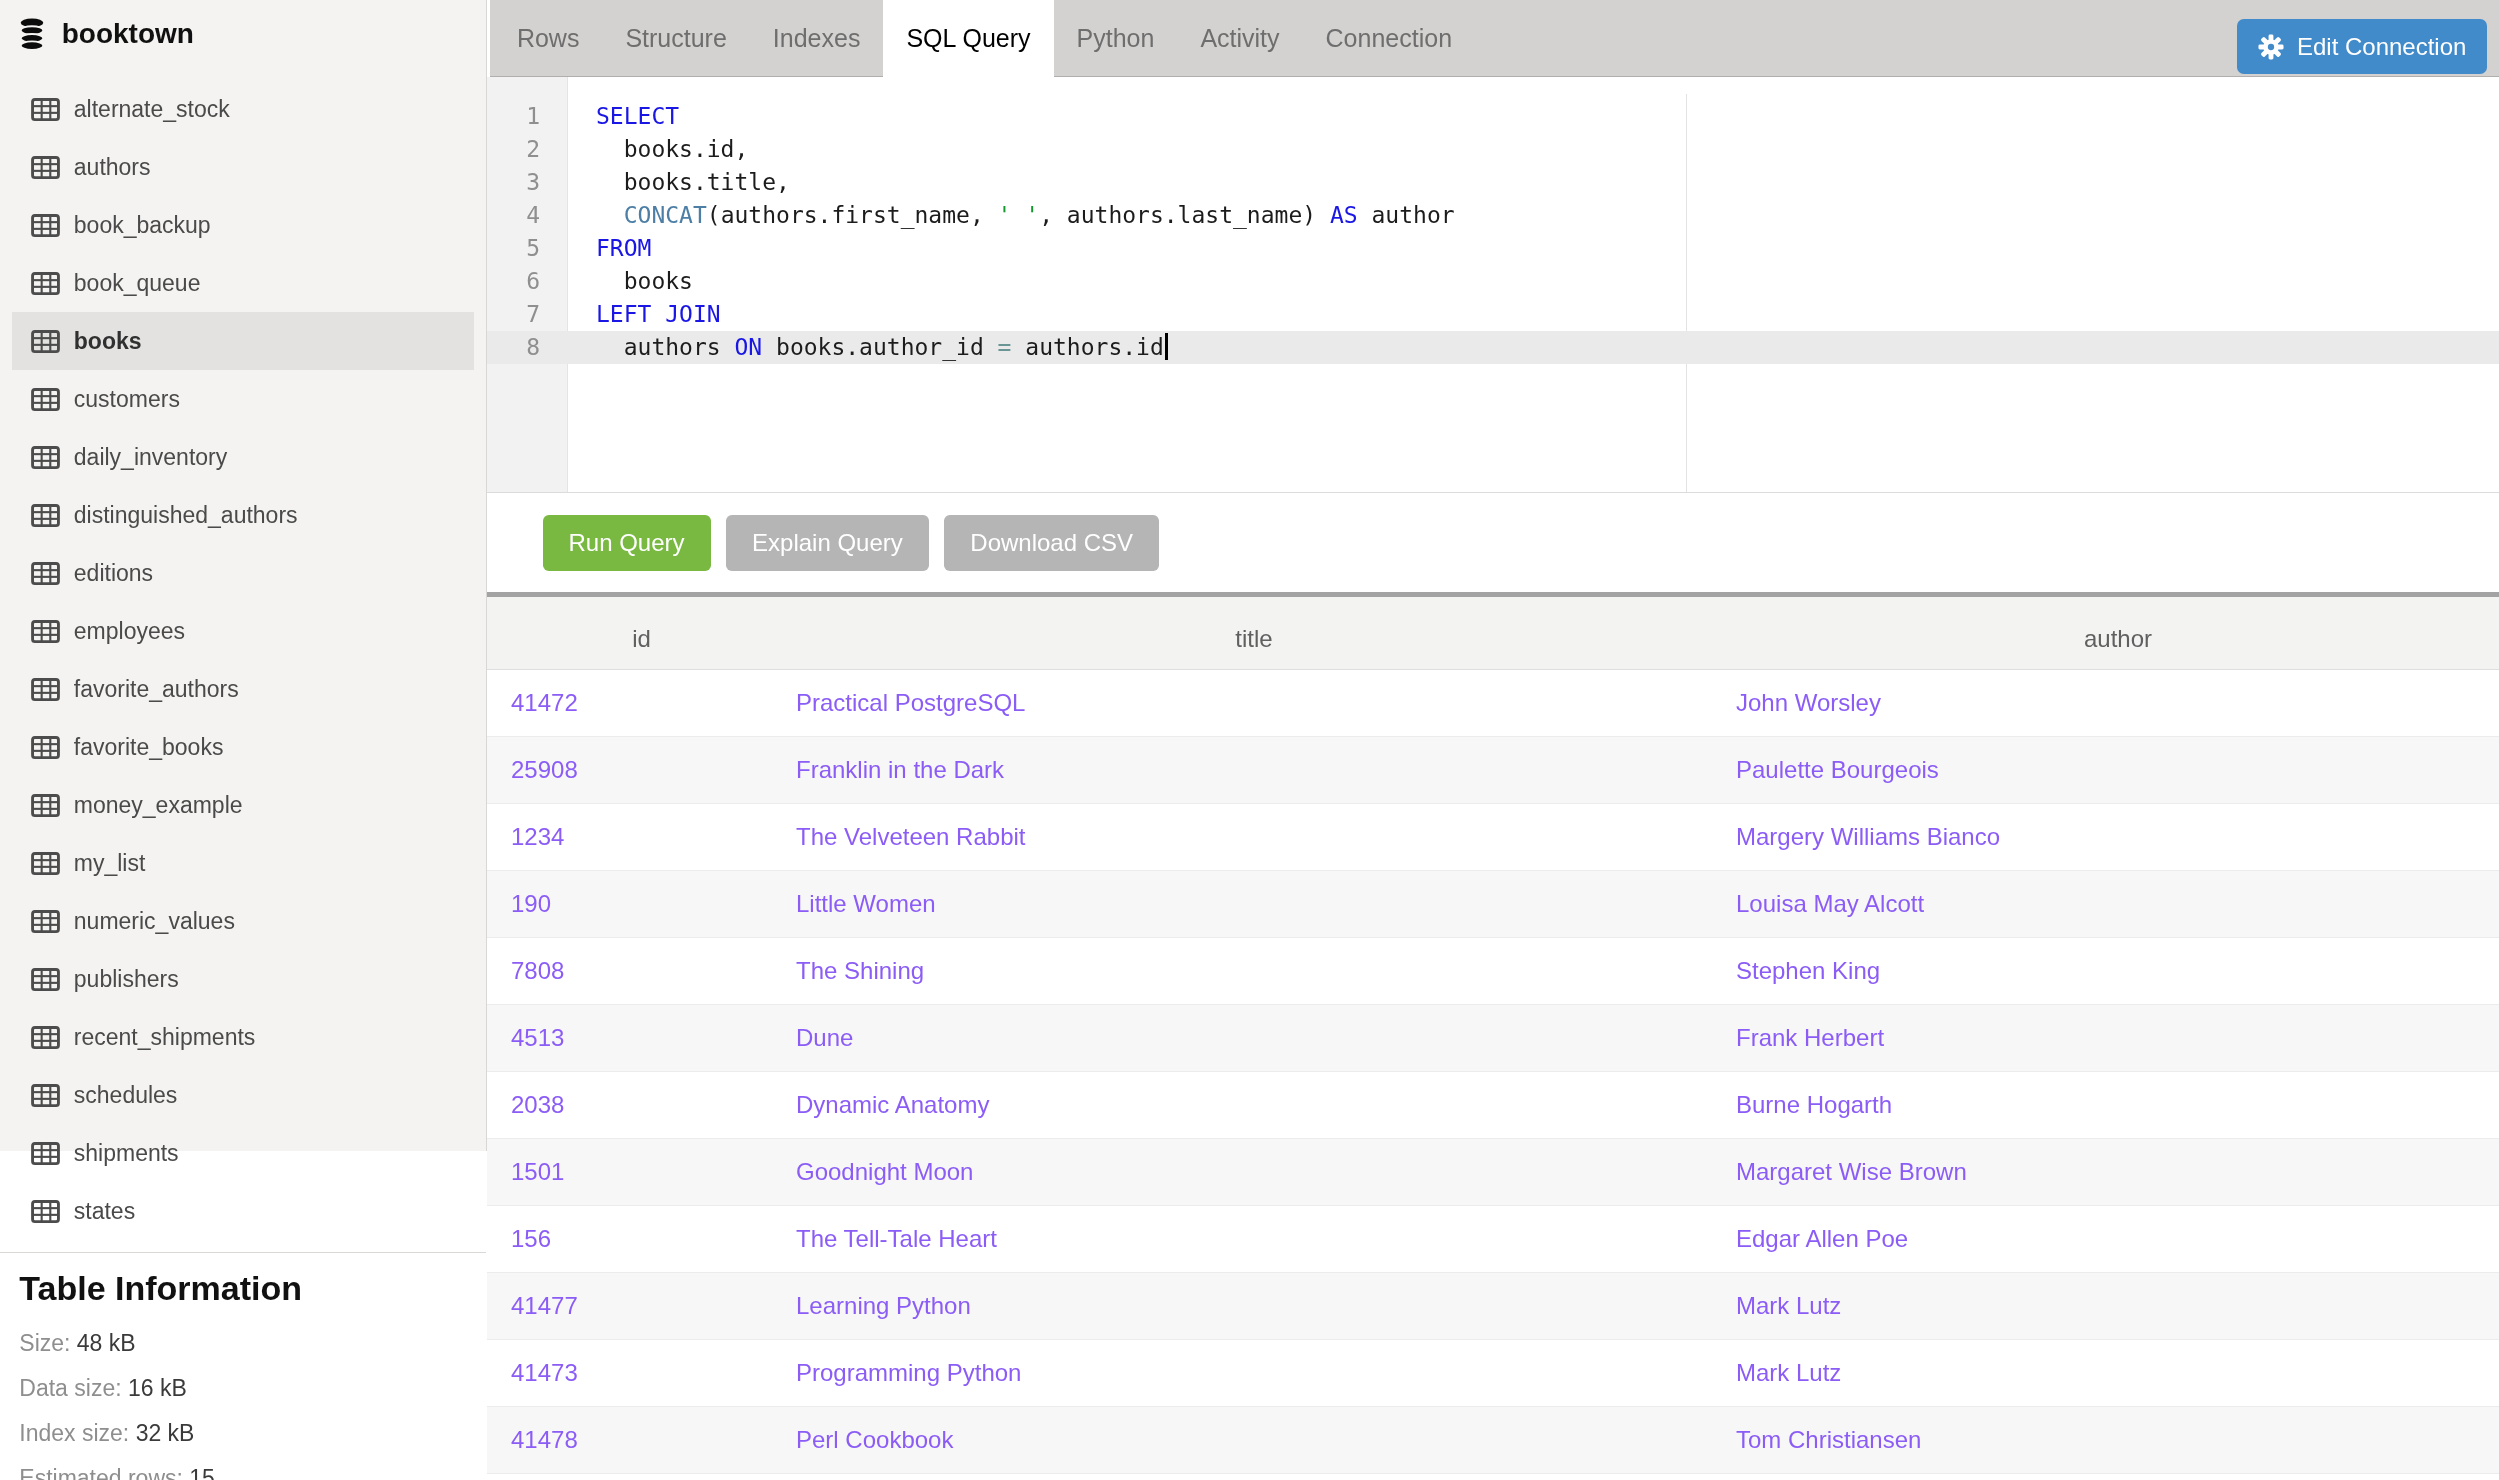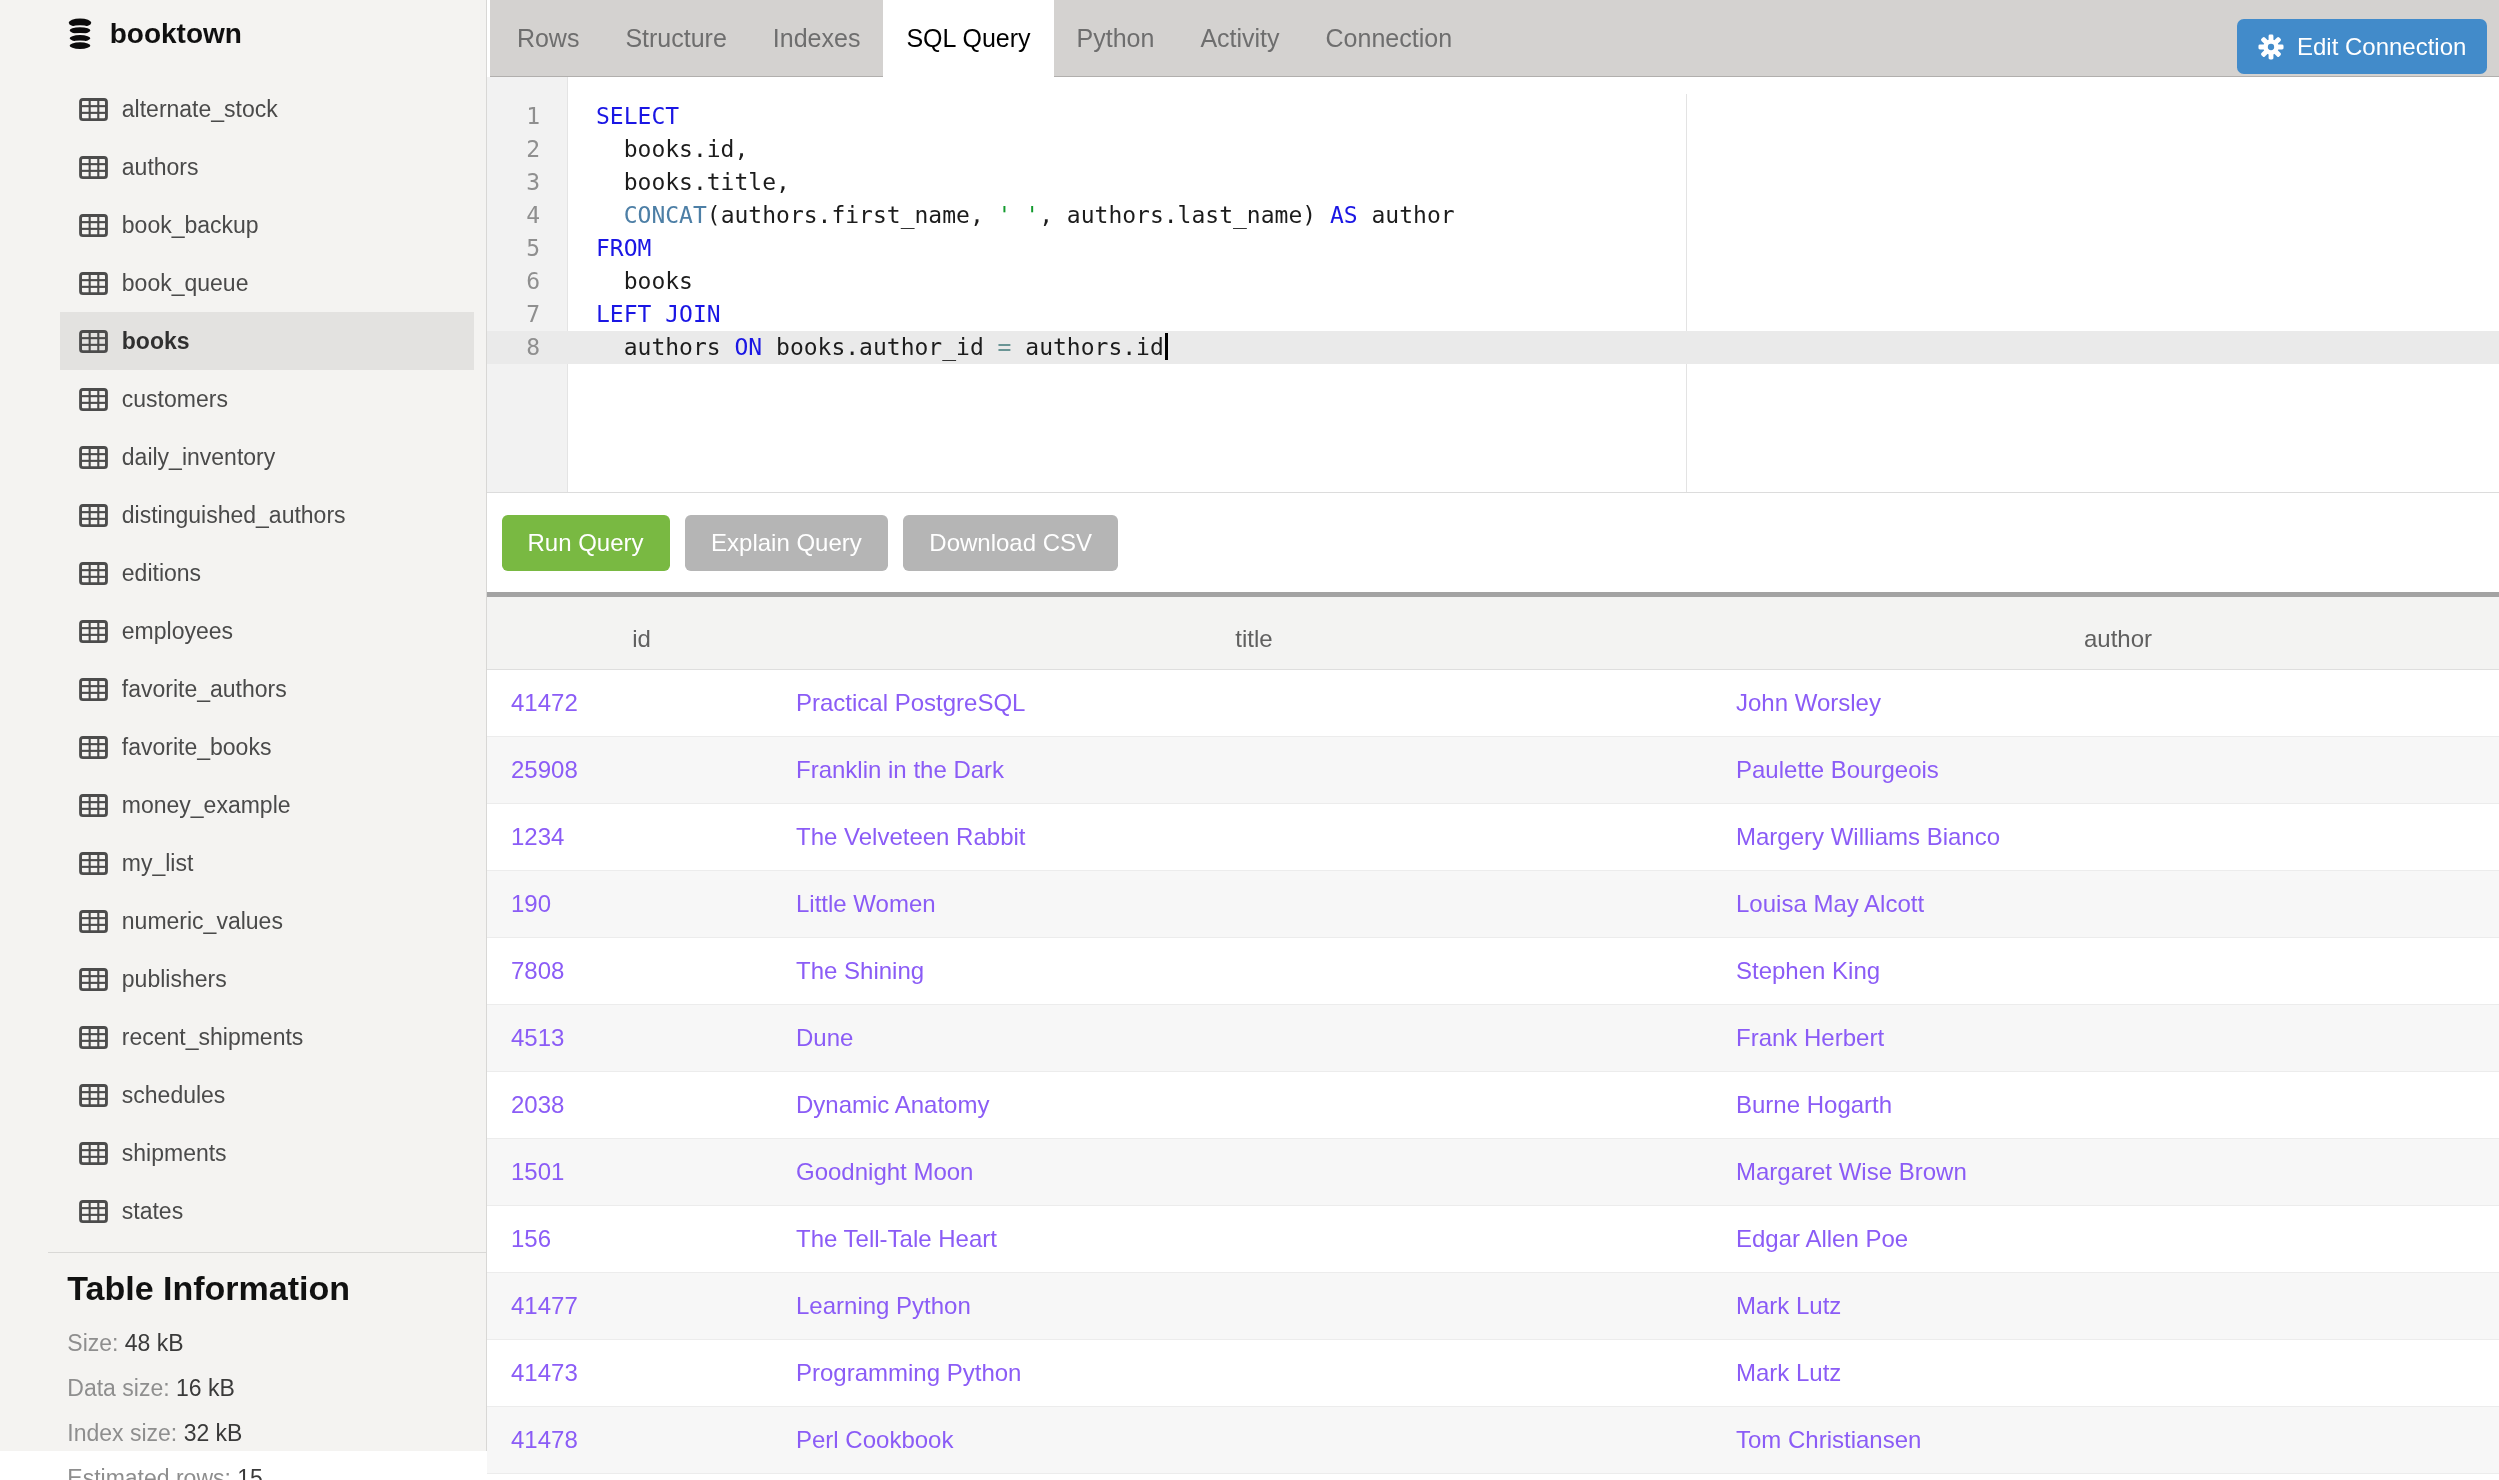--- a/index.html
+++ b/index.html
@@ -1,21 +1,21 @@
 <!DOCTYPE html>
 <html><head>
 <meta charset="utf-8">
 <style>
   html,body{margin:0;padding:0;background:#fff;}
   #app{position:relative;width:2500px;height:1480px;overflow:hidden;
        font-family:"Liberation Sans",sans-serif;background:#fff;}
 
   
-  .sidebar{position:absolute;left:0;top:0;width:487px;height:1451px;
-           background:#f4f3f1;border-right:1px solid #d8d7d5;box-sizing:border-box;padding-left:48px;}
+  .sidebar{position:absolute;left:0;top:0;width:487px;height:1151px;
+           background:#f4f3f1;border-right:1px solid #d8d7d5;box-sizing:border-box;}
   .db-header{height:68px;display:flex;align-items:center;padding-left:19.3px;gap:16.4px;}
   .db-title{font-size:28px;font-weight:bold;color:#101010;}
   .table-list{margin:12px;padding:0;list-style:none;}
   .titem{height:58px;display:flex;align-items:center;padding-left:19.3px;gap:13.5px;
          font-size:23px;color:#4a4a4a;cursor:pointer;}
   .titem.selected{background:#e3e2e0;font-weight:bold;color:#303030;}
   .titem svg{flex:none;}
   .sidebar-divider{border-top:1.9px solid #d9d8d6;margin-top:1.9px;}
   .table-info{padding:15.5px 0 0 19.3px;}
   .table-info h3{margin:0 0 13.5px 0;font-size:34px;color:#111;}
@@ -53,21 +53,21 @@
   .tk-str{color:#129a2d;}
   .tk-op{color:#6a9595;}
   .caret{display:inline-block;width:2.9px;height:27px;background:#000;
          vertical-align:-4.8px;margin-left:1px;}
 
   
   .btn-row{position:absolute;left:487px;top:493px;right:0;height:99px;background:#fff;
            display:flex;align-items:center;padding-left:14.5px;gap:15.5px;box-sizing:border-box;}
   .btn{height:56px;border:none;border-radius:5.8px;color:#fff;font-size:24px;
        padding:0 26px;cursor:pointer;font-family:"Liberation Sans",sans-serif;}
-  .btn-run{background:#79b942;}
+  .btn-run{background:#79b942;margin-left:41px;}
   .btn-gray{background:#b5b5b5;}
 
   
   .results{position:absolute;left:487px;top:592px;right:0;bottom:0;overflow:hidden;}
   .results table{width:100%;border-collapse:collapse;table-layout:fixed;font-size:24px;}
   .results col.c-id{width:285px;}
   .results col.c-title{width:940px;}
   .results thead th{height:60px;background:#f3f3f2;color:#606060;font-weight:normal;
                     text-align:center;padding:12px 0 0 24px;border-top:5px solid #a3a3a3;
                     border-bottom:1px solid #dedede;}

